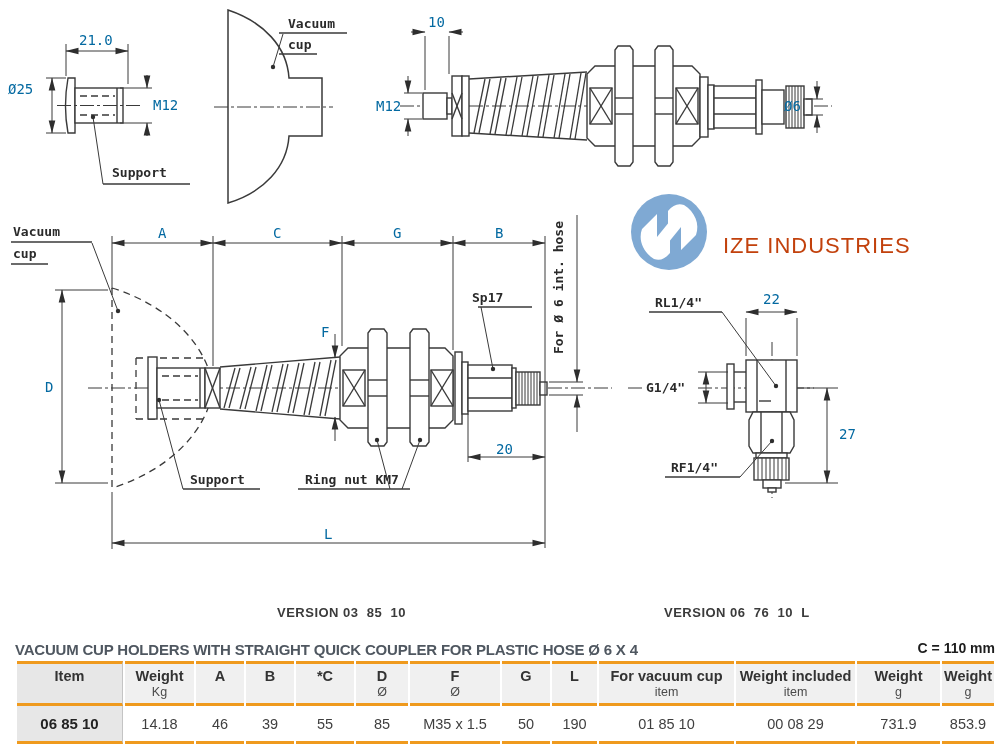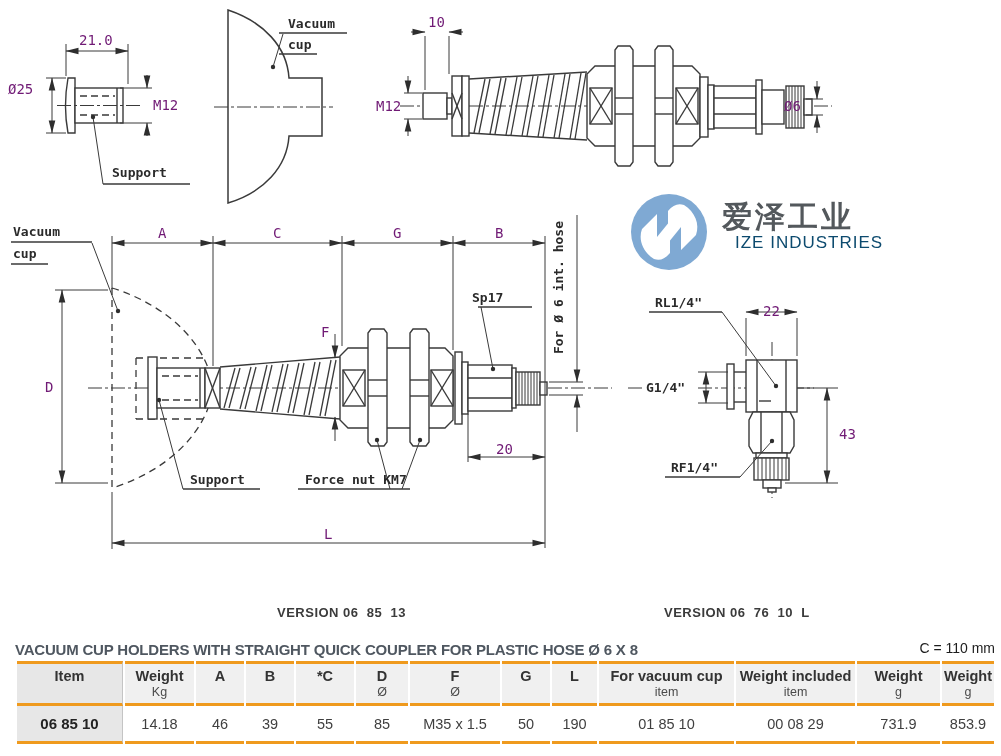--- a/index.html
+++ b/index.html
@@ -1,29 +1,29 @@
 <!DOCTYPE html>
 <html><head>
 <meta charset="utf-8">
 <style>
   html,body{margin:0;padding:0;background:#fff;}
   #page{position:relative;width:1001px;height:756px;background:#fff;overflow:hidden;
         font-family:"Liberation Sans",sans-serif;}
   svg{position:absolute;left:0;top:0;}
-  .lbl{position:absolute;line-height:1;color:#701a75;white-space:pre;}
+  .lbl{position:absolute;line-height:1;color:#0369a1;white-space:pre;}
   .mono{font-family:"DejaVu Sans Mono",monospace;font-size:14px;}
   .word{font-family:"DejaVu Sans Mono",monospace;font-size:13px;font-weight:bold;color:#2a2a2a;}
   .vert{transform:rotate(-90deg);transform-origin:center center;text-align:center;}
   .version{position:absolute;font-size:13px;font-weight:bold;color:#3b3b3b;white-space:pre;letter-spacing:.5px;}
   
   .logo-cn{position:absolute;font-size:30px;font-weight:bold;color:#53585c;letter-spacing:3px;}
-  .logo-en{position:absolute;font-size:17px;color:#0c4a6e;letter-spacing:1px;margin-left:12px;}
+  .logo-en{position:absolute;font-size:22px;color:#c2410c;letter-spacing:1px;}
   
   .tbl-title{position:absolute;left:15px;top:641px;font-size:15px;font-weight:bold;color:#4f5760;letter-spacing:-.2px;}
-  .tbl-note{position:absolute;right:6px;top:640px;font-size:14px;font-weight:normal;color:#1d1d1d;}
+  .tbl-note{position:absolute;right:6px;top:640px;font-size:14px;font-weight:bold;color:#1d1d1d;}
   
   table.spec{position:absolute;left:15px;top:661px;width:981px;border-collapse:separate;border-spacing:2px 0;table-layout:fixed;}
   table.spec th, table.spec td{padding:0;text-align:center;vertical-align:middle;}
   table.spec th{background:#f0f0f0;border-top:3px solid #ef9a1e;border-bottom:3px solid #ef9a1e;padding:4px 0;}
   table.spec th .h{font-size:14.5px;font-weight:bold;color:#333;line-height:17px;}
   table.spec th .u{font-size:12.5px;font-weight:normal;color:#4a4a4a;line-height:14px;min-height:14px;}
   table.spec td{background:#fff;border-bottom:3px solid #ef9a1e;font-size:14.5px;color:#3f3f3f;padding:9px 0;}
   table.spec .c-item{background:#e7e7e7;border-right:1px solid #c4c4c4;}
   table.spec td.c-item{font-weight:bold;font-size:15px;color:#222;}
 </style>
@@ -331,40 +331,39 @@
   <div class="lbl mono" style="left:273px;top:226px">C</div>
   <div class="lbl mono" style="left:393px;top:226px">G</div>
   <div class="lbl mono" style="left:495px;top:226px">B</div>
   <div class="lbl mono" style="left:45px;top:380px">D</div>
   <div class="lbl mono" style="left:321px;top:325px">F</div>
   <div class="lbl word" style="left:472px;top:291px">Sp17</div>
   <div class="lbl word vert" style="left:488px;top:281px;width:140px">For Ø 6 int. hose</div>
   <div class="lbl mono" style="left:496px;top:442px">20</div>
   <div class="lbl mono" style="left:324px;top:527px">L</div>
   <div class="lbl word" style="left:190px;top:473px">Support</div>
-  <div class="lbl word" style="left:305px;top:473px">Force nut KM7</div>
+  <div class="lbl word" style="left:305px;top:473px">Ring nut KM7</div>
 
   <div class="lbl word" style="left:655px;top:296px">RL1/4"</div>
-  <div class="lbl mono" style="left:763px;top:304px">22</div>
+  <div class="lbl mono" style="left:763px;top:292px">22</div>
   <div class="lbl word" style="left:646px;top:381px">G1/4"</div>
-  <div class="lbl mono" style="left:839px;top:427px">43</div>
+  <div class="lbl mono" style="left:839px;top:427px">27</div>
   <div class="lbl word" style="left:671px;top:461px">RF1/4"</div>
 
   <svg width="84" height="86" viewBox="0 0 84 86" style="left:628px;top:190px">
     <circle cx="41" cy="42" r="38" fill="#7fa9d3"></circle>
     <path d="M56,15 C67,22 72,34 68,45 L53,60 L53,37 L40,53 L40,21 C45,15 50,13 56,15 Z" fill="#fff"></path>
     <path d="M26,69 C15,62 10,50 14,39 L29,24 L29,47 L42,31 L42,63 C37,69 32,71 26,69 Z" fill="#fff"></path>
   </svg>
-  <div class="logo-cn" style="left:722px;top:197px">爱泽工业</div>
   <div class="logo-en" style="left:723px;top:233px">IZE INDUSTRIES</div>
 
-  <div class="version" style="left:277px;top:605px">VERSION 06  85  13</div>
+  <div class="version" style="left:277px;top:605px">VERSION 03  85  10</div>
   <div class="version" style="left:664px;top:605px">VERSION 06  76  10  L</div>
 
-  <div class="tbl-title">VACUUM CUP HOLDERS WITH STRAIGHT QUICK COUPLER FOR PLASTIC HOSE Ø 6 X 8</div>
+  <div class="tbl-title">VACUUM CUP HOLDERS WITH STRAIGHT QUICK COUPLER FOR PLASTIC HOSE Ø 6 X 4</div>
   <div class="tbl-note">C = 110 mm</div>
 
   <table class="spec">
     <colgroup>
       <col style="width:106px">
         <col style="width:69px">
         <col style="width:48px">
         <col style="width:48px">
       <col style="width:58px">
         <col style="width:52px">

